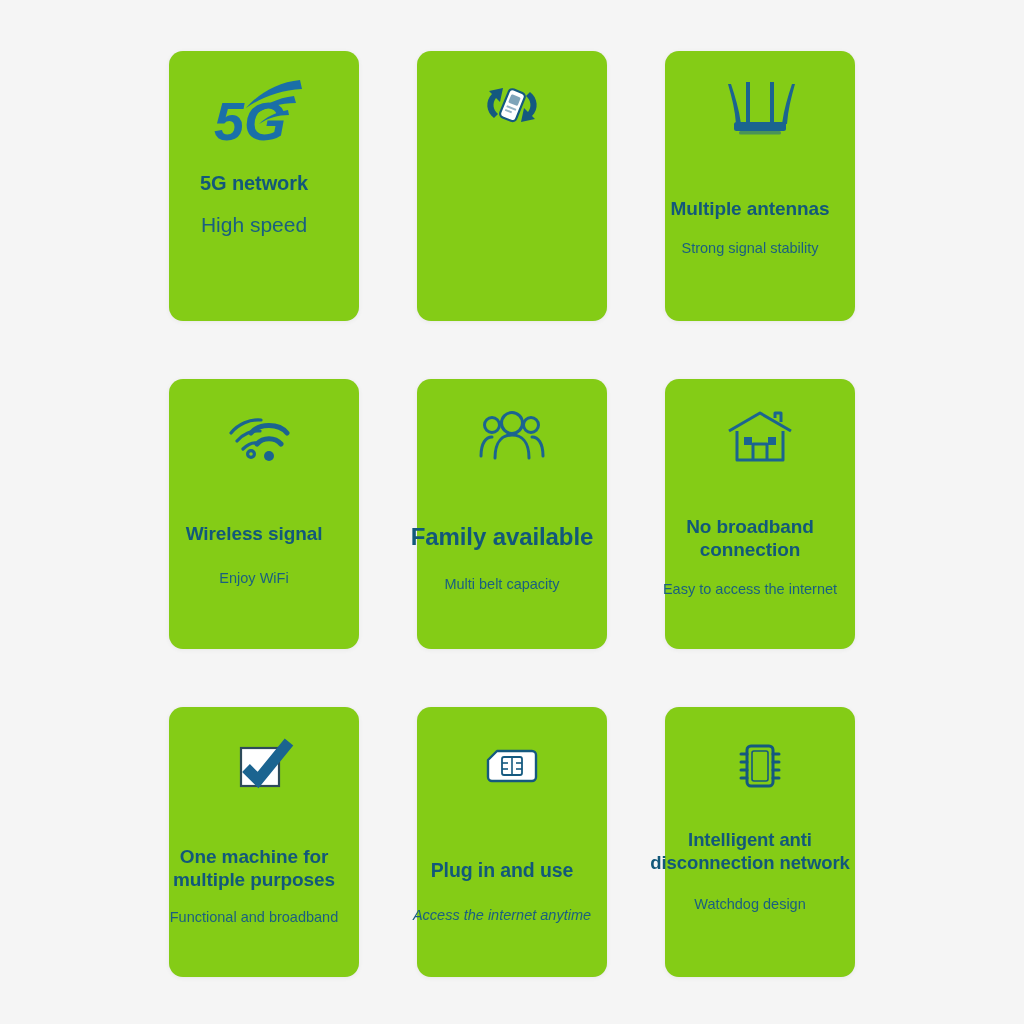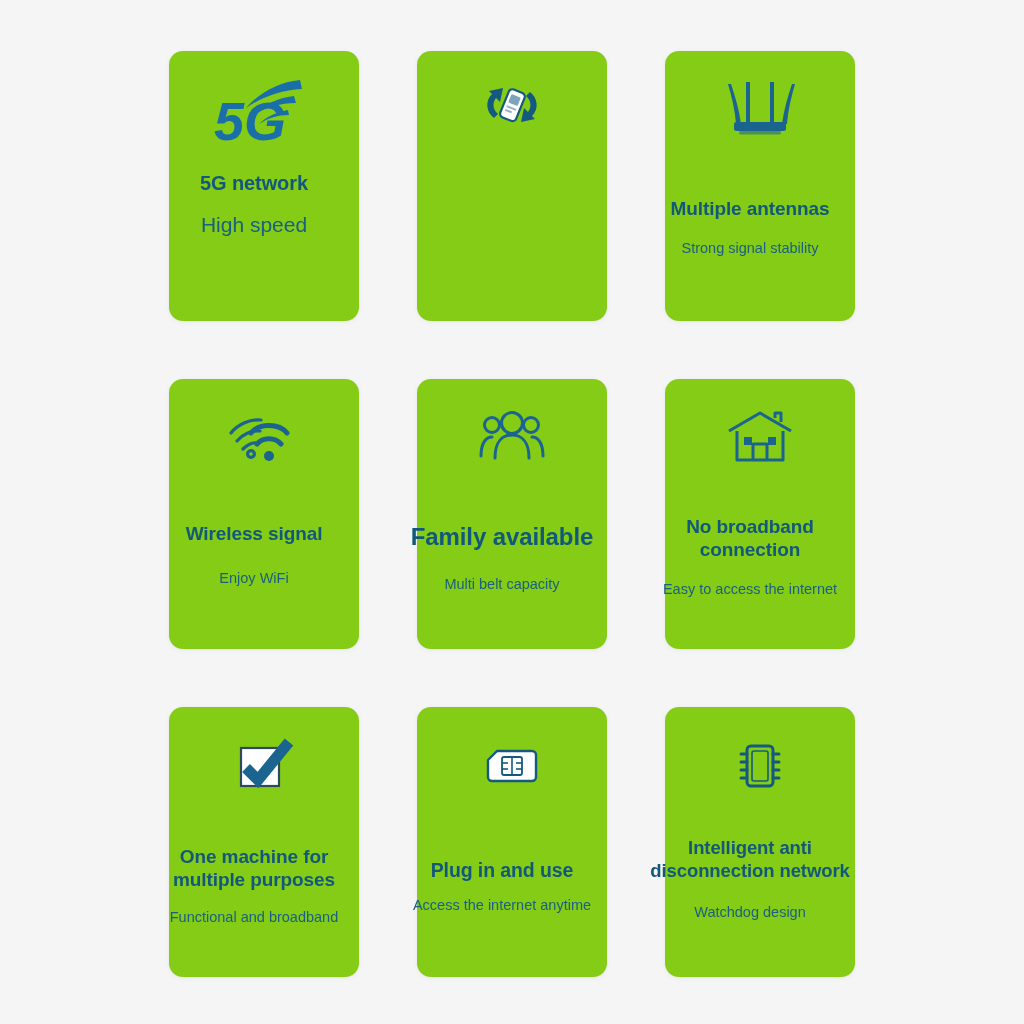--- a/index.html
+++ b/index.html
@@ -87,23 +87,23 @@
   .c4 .card-title    { font-size: 24px; margin-top: 25px; }
   .c4 .card-subtitle { font-size: 14.5px; margin-top: 25px; }
 
   .c5 .card-title    { font-size: 19px; margin-top: 18px; }
   .c5 .card-subtitle { font-size: 14.5px; margin-top: 20px; }
 
   .c6 .card-title    { font-size: 19px; margin-top: 20px; }
   .c6 .card-subtitle { font-size: 14.5px; margin-top: 18px; }
 
   .c7 .card-title    { font-size: 19.5px; margin-top: 34px; }
-  .c7 .card-subtitle { font-size: 14.5px; margin-top: 14px; }
-
-  .c8 .card-title    { font-size: 18.5px; margin-top: 12px; }
+  .c7 .card-subtitle { font-size: 14.5px; margin-top: 24px; font-style: italic; }
+
+  .c8 .card-title    { font-size: 18.5px; margin-top: 4px; }
   .c8 .card-subtitle { font-size: 14.5px; margin-top: 22px; }
 </style>
 </head>
 <body>
 
 <div class="feature-grid">
 
   <div class="feature-card c0">
     <div class="card-icon">
       <svg width="112" height="72" viewBox="0 0 112 72">

